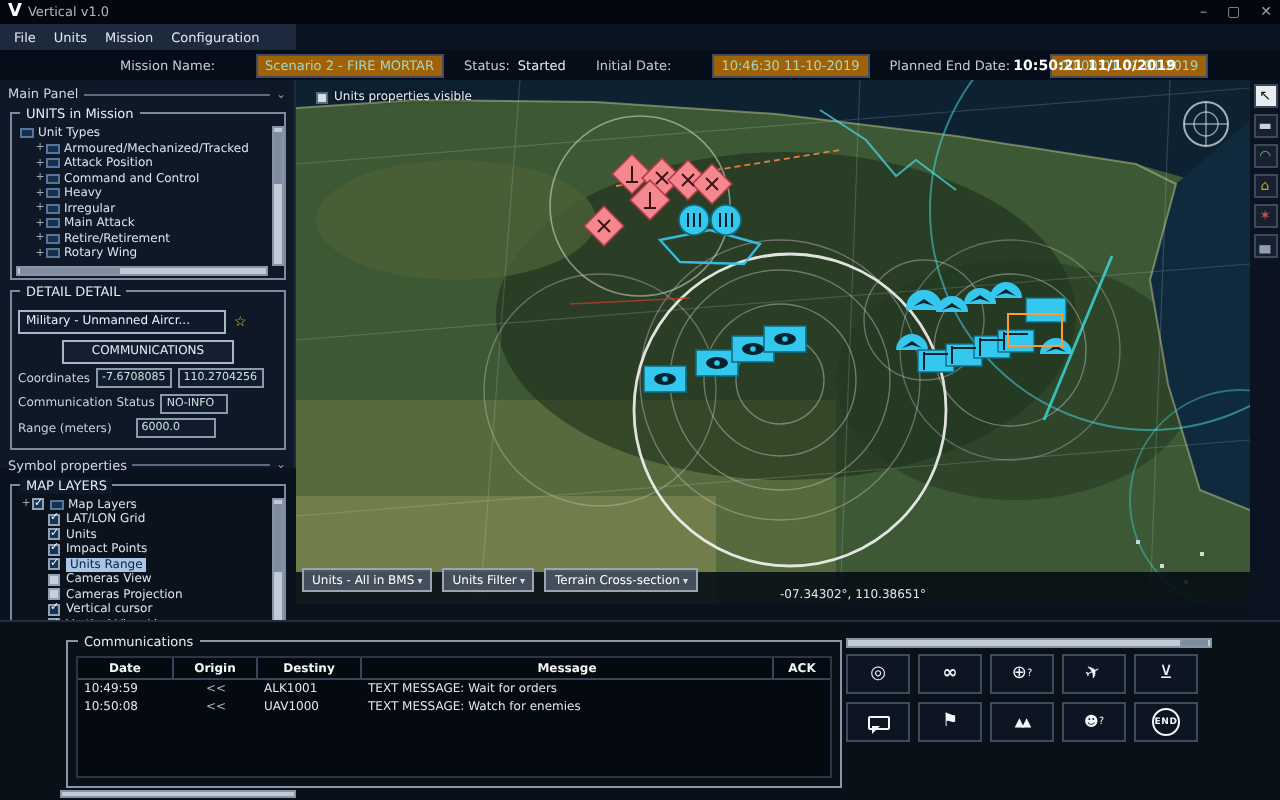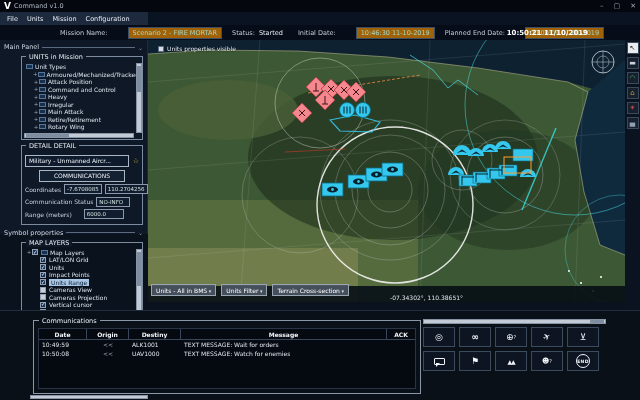--- a/index.html
+++ b/index.html
@@ -23,21 +23,21 @@
   .mb-label { margin-left:10px; }
   .mb-box { margin-left:20px; background:#a16207; border:1px solid #3d4f66; color:#9fd8c8; padding:1px 4px; font-size:6.5px; white-space:nowrap; }
   .mb-plain { margin-left:4px; color:#e8edf3; }
   .mb-clock { position:absolute; right:52px; font-weight:bold; color:#fff; font-size:7px;text-align:center; }
 
   
   .sidebar { position:absolute; left:0; top:40px; width:148px; height:194px; background:#0e1826; border-right:1px solid #1d2a3a; padding:2px 3px; }
   .panel-header { display:flex; align-items:center; font-size:6.5px; color:#cdd6e2; margin:1px 1px 3px 1px; }
   .panel-header .hline { flex:1; border-top:1px solid #5a6a80; margin:0 3px; }
   .panel-header::after { content:"⌄"; color:#8b98a8; font-size:6px; }
-  .groupbox { position:relative; border:1px solid #7d8ba0; margin:5px 1px 4px 18px; padding:6px 2px 2px 2px; }
+  .groupbox { position:relative; border:1px solid #7d8ba0; margin:5px 1px 4px 2px; padding:6px 2px 2px 2px; }
   .groupbox > .legend { position:absolute; top:-4px; left:4px; background:#0e1826; padding:0 3px; font-size:6.5px; color:#e6ecf3; white-space:nowrap; }
 
   .tree { position:relative; padding-left:2px; }
   .tree-row { display:flex; align-items:center; height:7.5px; white-space:nowrap; font-size:6px; color:#dbe3ec; }
   .tree-row .exp { width:6px; color:#9aa7b6; font-size:5.5px; text-align:center; }
   .tree-row .exp.plus::before { content:"+"; }
   .folder { width:7px; height:5px; background:#17304e; border:1px solid #55759a; margin:0 2px 0 0; flex:none; }
   .indent1 { margin-left:7px; }
   .cb { width:6px; height:6px; border:1px solid #93a1b2; margin-right:3px; flex:none; position:relative; }
   .cb.checked { background:#16345a; }
@@ -94,21 +94,21 @@
   .action-btn .sup { font-size:5px; vertical-align:super; }
   .chat-glyph { width:11px; height:7px; border:1px solid #f2f5f9; border-radius:1px; position:relative; }
   .chat-glyph::after { content:""; position:absolute; left:1px; bottom:-3px; border:2px solid transparent; border-top-color:#f2f5f9; border-left-color:#f2f5f9; }
   .end-circle { width:14px; height:14px; border:1px solid #f2f5f9; border-radius:50%; display:flex; align-items:center; justify-content:center; font-size:4.5px; font-weight:bold; letter-spacing:.3px; }
 </style>
 </head>
 <body>
 
 <div class="titlebar">
   <span class="logo">V</span>
-  <span class="titletext">Command  v1.0</span>
+  <span class="titletext">Vertical  v1.0</span>
   <span class="win-controls">
     <span>–</span>
     <span>▢</span>
     <span>✕</span>
   </span>
 </div>
 
 <div class="menubar">
   <div class="menustrip">
     <span>File</span>

